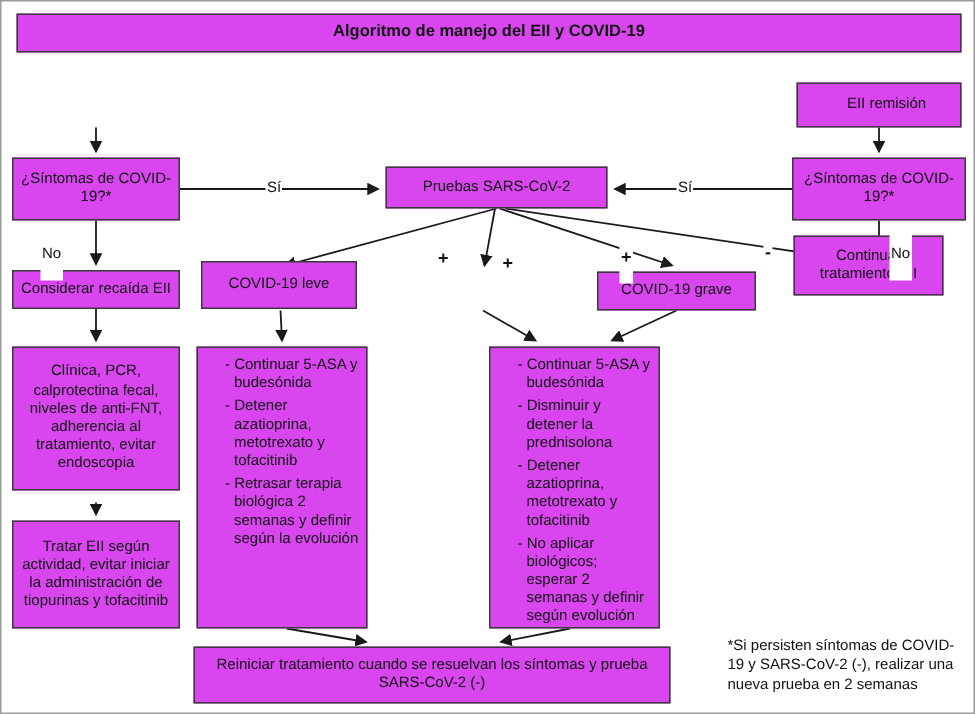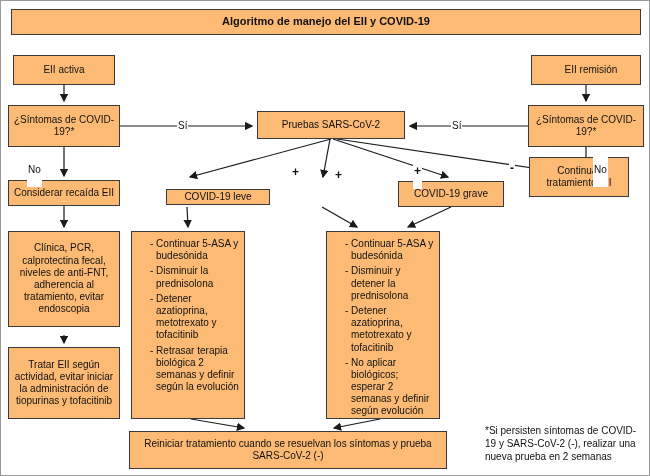--- a/index.html
+++ b/index.html
@@ -20,21 +20,21 @@
   }
   svg.edges {
     position: absolute;
     left: 0; top: 0;
     width: 650px; height: 476px;
     z-index: 1;
   }
   .box {
     position: absolute;
     box-sizing: border-box;
-    background: #fdba74;
+    background: #d946ef;
     border: 1px solid #3a3a3a;
     font-size: 10px;
     line-height: 1.22;
     z-index: 2;
     display: flex;
     align-items: center;
     justify-content: center;
     text-align: center;
     padding: 2px 4px;
   }
@@ -99,46 +99,44 @@
       <line x1="186" y1="206" x2="187" y2="226" marker-end="url(#arrow)"></line>
       <line x1="321" y1="206" x2="356" y2="226" marker-end="url(#arrow)"></line>
       <line x1="450" y1="206" x2="407" y2="226" marker-end="url(#arrow)"></line>
       <line x1="190" y1="418" x2="243" y2="427" marker-end="url(#arrow)"></line>
       <line x1="379" y1="418" x2="333" y2="427" marker-end="url(#arrow)"></line>
     </g>
   </svg>
 
   <div class="box title" style="left:10px; top:8px; width:630px; height:26px;">Algoritmo de manejo del EII y COVID-19</div>
 
-  <div class="box" style="left:12px; top:54px; width:102px; height:30px;">EII activa</div>
 
   <div class="box" style="left:530px; top:54px; width:110px; height:30px;padding-left:14px;">EII remisión</div>
 
   <div class="box" style="left:7px; top:104px; width:112px; height:42px;">¿Síntomas de COVID-19?*</div>
 
   <div class="box" style="left:256px; top:110px; width:148px; height:28px;">Pruebas SARS-CoV-2</div>
 
   <div class="box" style="left:527px; top:104px; width:116px; height:42px;">¿Síntomas de COVID-19?*</div>
 
   <div class="box" style="left:7px; top:179px; width:112px; height:26px;">Considerar recaída EII</div>
 
-  <div class="box" style="left:133px; top:188px; width:104px; height:16px;margin-left:32px;">COVID-19 leve</div>
+  <div class="box" style="left:133px; top:173px; width:104px; height:32px;">COVID-19 leve</div>
 
 
   <div class="box" style="left:397px; top:180px; width:106px; height:26px;">COVID-19 grave</div>
 
   <div class="box" style="left:528px; top:156px; width:100px; height:40px;">Continuar tratamiento EII</div>
 
   <div class="box" style="left:7px; top:230px; width:112px; height:96px;">Clínica, PCR, calprotectina fecal, niveles de anti-FNT, adherencia al tratamiento, evitar endoscopia</div>
 
   <div class="box" style="left:7px; top:346px; width:112px; height:72px;">Tratar EII según actividad, evitar iniciar la administración de tiopurinas y tofacitinib</div>
 
   <div class="box list" style="left:130px; top:230px; width:114px; height:188px;">
     <div class="li">- Continuar 5-ASA y budesónida</div>
-    <div class="li">- Disminuir la prednisolona</div>
     <div class="li">- Detener azatioprina, metotrexato y tofacitinib</div>
     <div class="li">- Retrasar terapia biológica 2 semanas y definir según la evolución</div>
   </div>
 
   <div class="box list" style="left:325px; top:230px; width:114px; height:188px;">
     <div class="li">- Continuar 5-ASA y budesónida</div>
     <div class="li">- Disminuir y detener la prednisolona</div>
     <div class="li">- Detener azatioprina, metotrexato y tofacitinib</div>
     <div class="li">- No aplicar biológicos; esperar 2 semanas y definir según evolución</div>
   </div>

